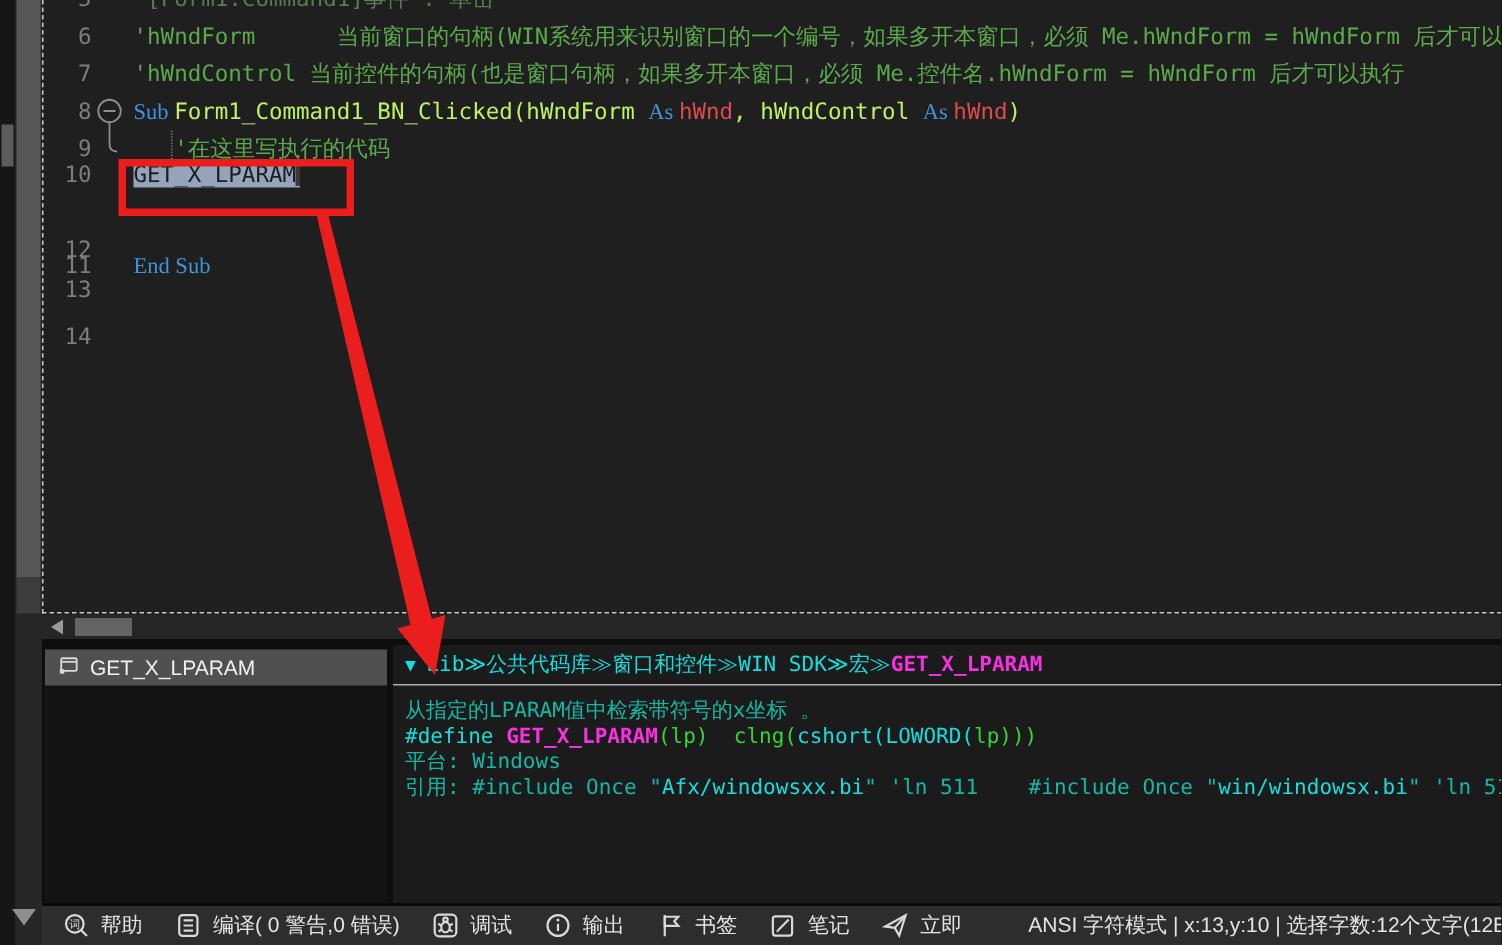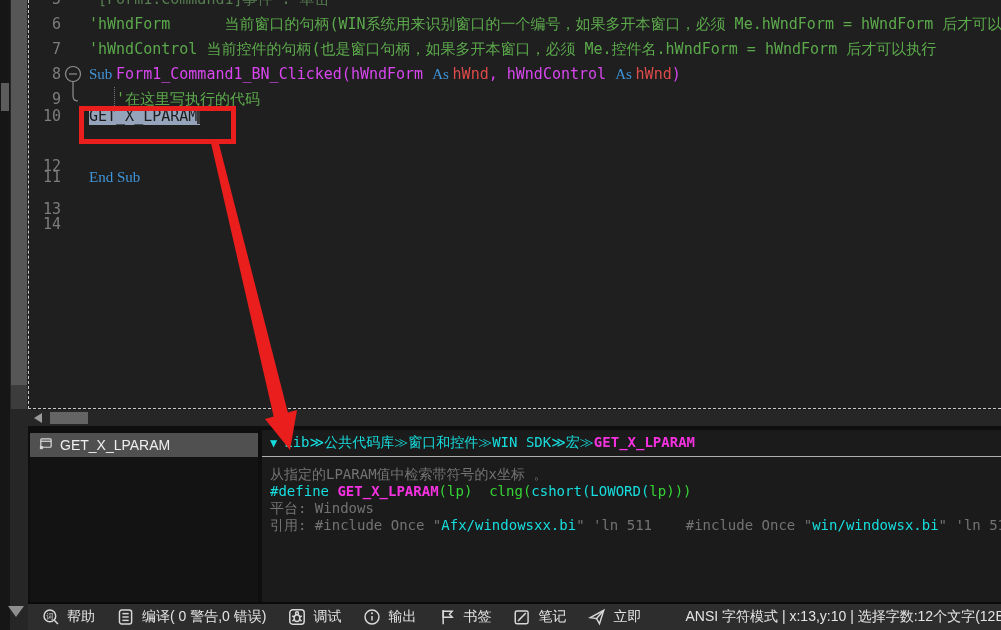--- a/index.html
+++ b/index.html
@@ -18,21 +18,21 @@
   .editor{position:absolute;left:28px;top:0;width:973px;height:409px;background:#1f1f1f;
           border-left:1px dashed #c9c9c9;border-bottom:1px dashed #c9c9c9;box-sizing:border-box;
           overflow:hidden;}
   .crow{position:absolute;left:0;width:100%;height:25px;
         font-family:"DejaVu Sans Mono",monospace;font-size:15px;line-height:25px;white-space:pre;}
   .lnum{position:absolute;left:0;top:0;width:32px;text-align:right;color:#7d7d7d;}
   .ccontent{position:absolute;left:60px;top:0;white-space:pre;}
   .sg-comment{color:var(--c-comment);}
   .sg-comment_dim{color:var(--c-comment-dim);}
   .sg-keyword{color:var(--c-keyword);font-family:Liberation Serif, serif;}
-  .sg-plain{color:#d946ef;}
+  .sg-plain{color:#bef264;}
   .sg-type{color:var(--c-type);}
   .sg-selected{background:var(--c-selbg);color:#1d1d1d;}
   .sg-selected::after{content:"";display:inline-block;width:3px;height:17px;background:#3a3a3a;vertical-align:-3px;}
   .fold-svg{position:absolute;left:33px;top:63px;}
   .indent-guide{position:absolute;left:85px;top:87px;height:25px;border-left:1px dotted #777;}
   .redbox{position:absolute;left:50px;top:106px;width:157px;height:38px;box-sizing:border-box;
           border:5px solid var(--c-annred);z-index:6;pointer-events:none;}
   
   .hscroll{position:absolute;left:28px;top:410px;width:973px;height:16px;background:#262626;}
   .hArrowL{position:absolute;left:6px;top:3px;width:0;height:0;
@@ -46,21 +46,21 @@
             padding-left:8px;color:#efefef;font-size:14px;}
   .panelRight{position:absolute;left:262px;top:430px;width:739px;height:172px;background:#1b1b1b;
               font-family:"DejaVu Sans Mono",monospace;}
   .bcRow{height:26px;display:flex;align-items:center;padding-left:8px;
          border-bottom:1px solid #b0b0b0;font-size:14px;white-space:pre;}
   .bcTri{color:var(--c-cyan);font-size:12px;margin-right:7px;}
   .bc-item,.bc-sep{color:var(--c-cyan);}
   .bc-current{color:var(--c-magenta);font-weight:bold;}
   .docArea{padding:9px 6px 0 8px;font-size:14px;line-height:17px;}
   .docline{white-space:pre;}
-  .sg-doc{color:#737373;margin-top:48px;}
+  .sg-doc{color:#14b8a6;margin-top:48px;}
   .sg-cyan{color:var(--c-cyan);}
   .sg-green{color:var(--c-docgreen);}
   .sg-magenta_b{color:var(--c-magenta);font-weight:bold;}
   
   .statusbar{position:absolute;left:28px;top:602px;width:973px;height:28px;background:#2d2d2d;
              border-top:2px solid #0a0a0a;box-sizing:border-box;display:flex;align-items:center;
              gap:22px;padding-left:14px;color:#e4e4e4;font-size:14px;}
   .sitem{display:flex;align-items:center;gap:7px;white-space:nowrap;cursor:default;}
   .sitem svg{display:block;}
   .vsep{width:1px;height:15px;background:#6f6f6f;}
@@ -83,21 +83,21 @@
   <div class="editor">
     <div id="code-lines">
         <div class="crow" style="top: -13px;"><span class="lnum">5</span><span class="ccontent"><span class="sg-comment_dim">'[Form1.Command1]事件 : 单击</span></span></div>
         <div class="crow" style="top: 12px;"><span class="lnum">6</span><span class="ccontent"><span class="sg-comment">'hWndForm      当前窗口的句柄(WIN系统用来识别窗口的一个编号，如果多开本窗口，必须 Me.hWndForm = hWndForm 后才可以执行</span></span></div>
         <div class="crow" style="top: 37px;"><span class="lnum">7</span><span class="ccontent"><span class="sg-comment">'hWndControl 当前控件的句柄(也是窗口句柄，如果多开本窗口，必须 Me.控件名.hWndForm = hWndForm 后才可以执行</span></span></div>
         <div class="crow" style="top: 62px;"><span class="lnum">8</span><span class="ccontent"><span class="sg-keyword">Sub </span><span class="sg-plain">Form1_Command1_BN_Clicked(hWndForm </span><span class="sg-keyword">As </span><span class="sg-type">hWnd</span><span class="sg-plain">, hWndControl </span><span class="sg-keyword">As </span><span class="sg-type">hWnd</span><span class="sg-plain">)</span></span></div>
         <div class="crow" style="top: 87px;"><span class="lnum">9</span><span class="ccontent"><span class="sg-comment">   '在这里写执行的代码</span></span></div>
         <div class="crow" style="top: 104px;"><span class="lnum">10</span><span class="ccontent"><span class="sg-selected">GET_X_LPARAM</span></span></div>
         <div class="crow" style="top: 137px; margin-top: 28px;"><span class="lnum">11</span><span class="ccontent"><span class="sg-keyword">End Sub</span></span></div>
         <div class="crow" style="top: 154px;"><span class="lnum">12</span><span class="ccontent"></span></div>
-        <div class="crow" style="top: 197px;"><span class="lnum">13</span><span class="ccontent"></span></div>
+        <div class="crow" style="top: 181px;"><span class="lnum">13</span><span class="ccontent"></span></div>
         <div class="crow" style="top: 212px;"><span class="lnum">14</span><span class="ccontent"></span></div>
       </div>
     <svg class="fold-svg" width="24" height="42" viewBox="0 0 24 42">
       <circle cx="11" cy="11" r="7.5" fill="none" stroke="#8f8f8f" stroke-width="1.2"></circle>
       <line x1="7" y1="11" x2="15" y2="11" stroke="#8f8f8f" stroke-width="1.2"></line>
       <path d="M11 18.5 L11 33 Q11 38 16 38" fill="none" stroke="#8f8f8f" stroke-width="1.2"></path>
     </svg>
     <div class="indent-guide"></div>
     <div class="redbox"></div>
   </div>

